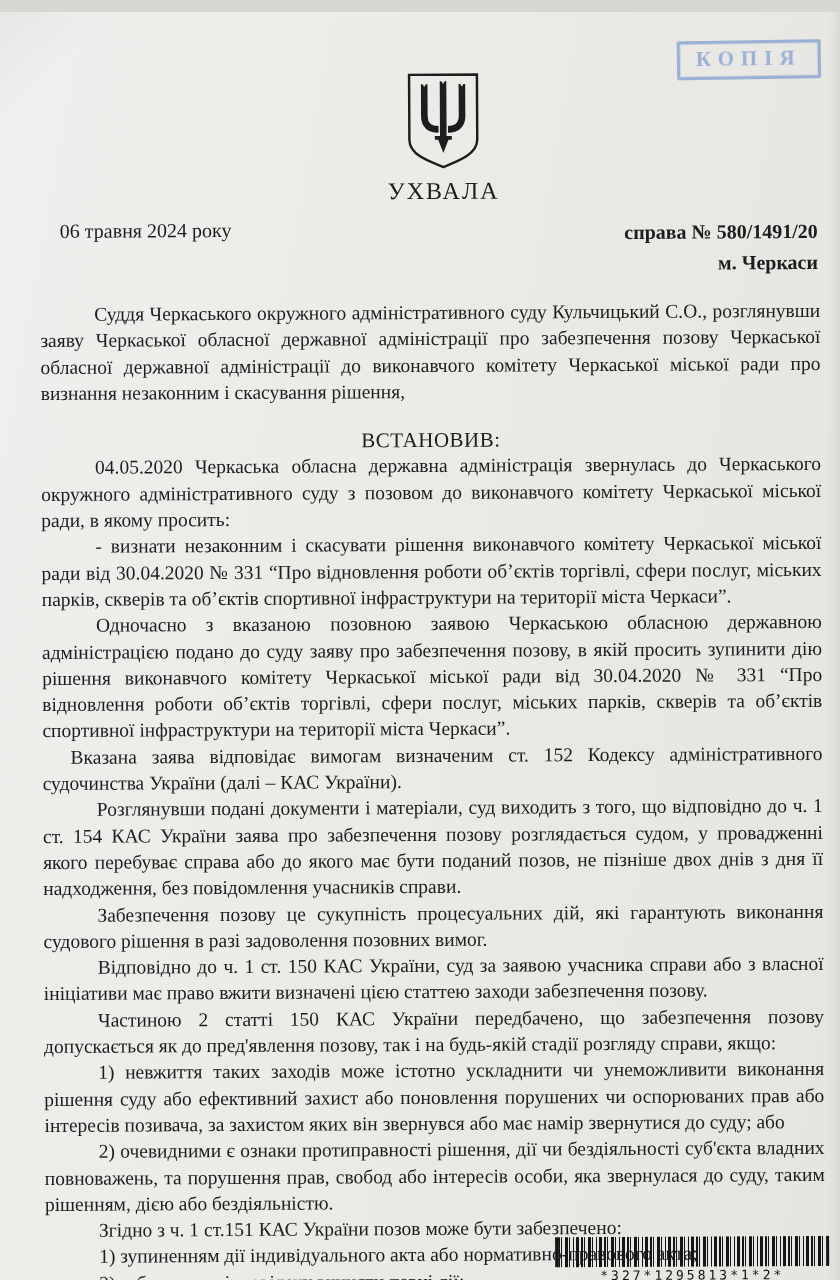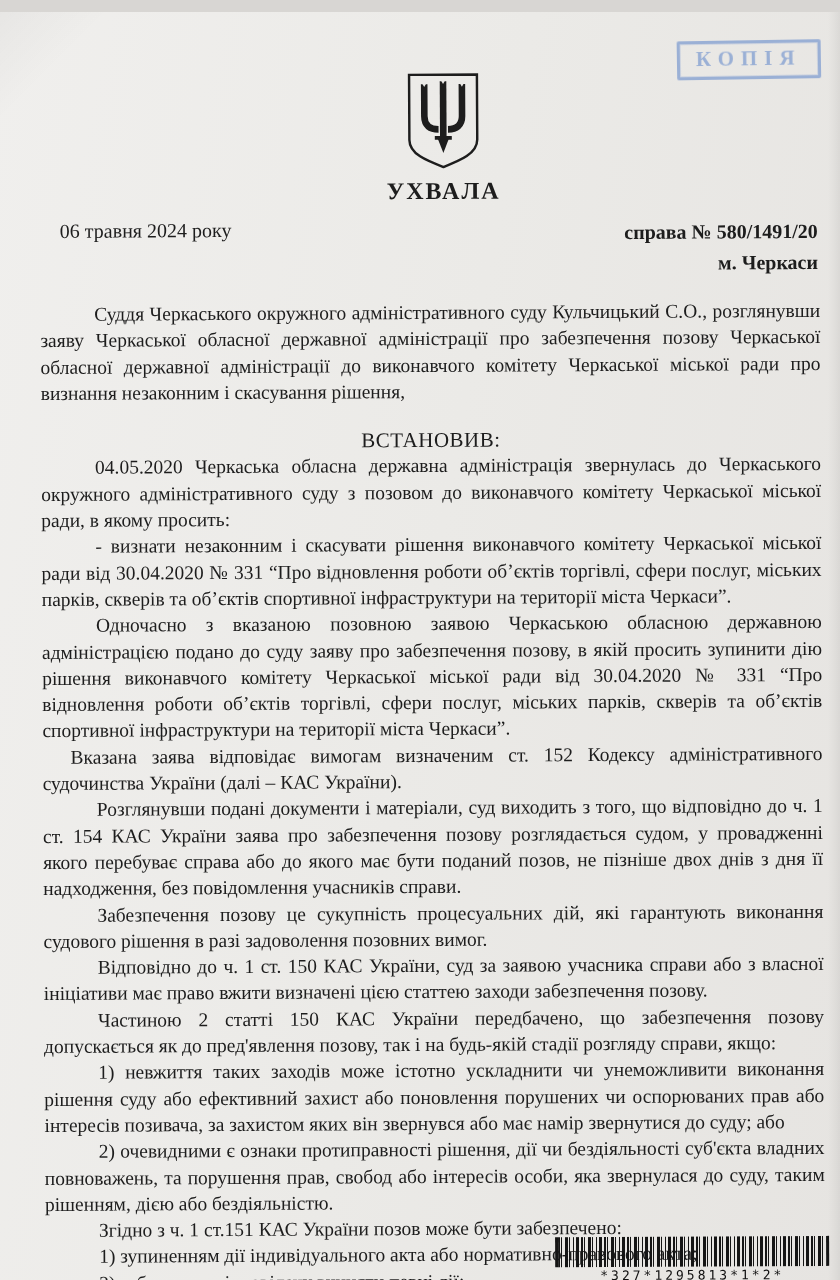--- a/index.html
+++ b/index.html
@@ -38,21 +38,21 @@
     transform:rotate(-0.6deg);
   }
   
   .emblem-wrap{
     position:absolute;top:60px;left:0;width:100%;
     display:flex;flex-direction:column;align-items:center;
     transform:translateX(26px);
   }
   .emblem-wrap svg{display:block;}
   .doc-title{
-    margin-top:8px;font-weight:bold;font-size:24px;letter-spacing:2px;
+    margin-top:8px;font-weight:normal;font-size:24px;letter-spacing:2px;
   }
   
   .meta-row{
     position:absolute;top:206px;left:0;width:100%;
     display:flex;justify-content:space-between;align-items:flex-start;
     box-sizing:border-box;padding:0 20px 0 62px;
     font-size:20px;
   }
   .case-block{text-align:right;font-weight:bold;line-height:1.55;}
   

